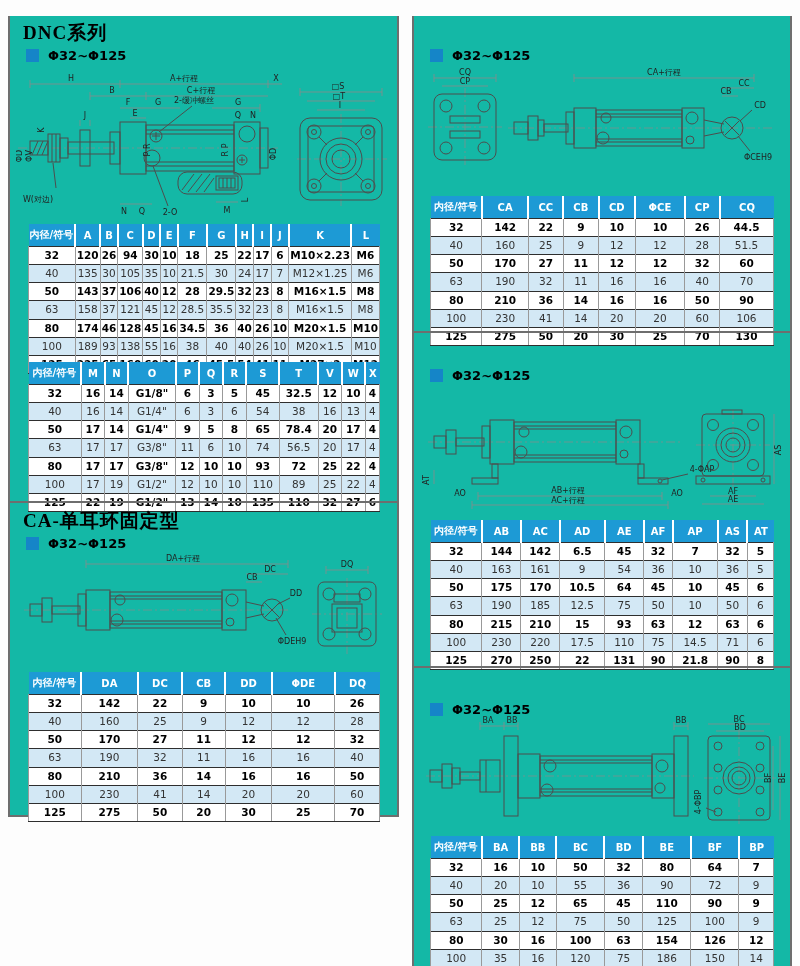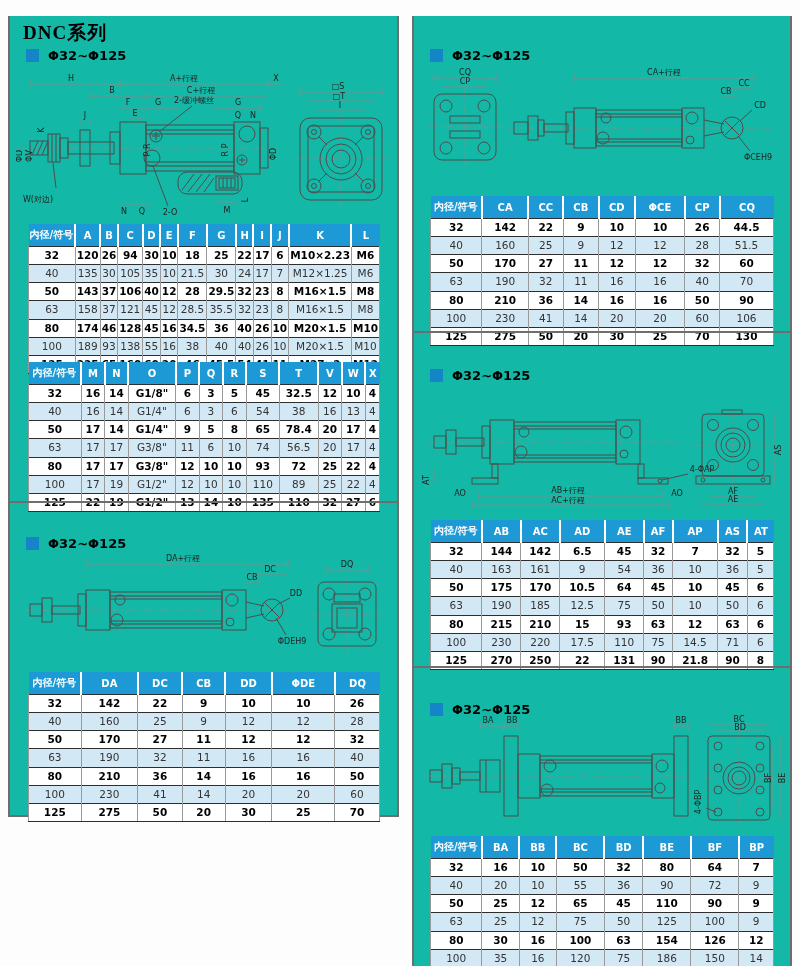--- a/index.html
+++ b/index.html
@@ -413,20 +413,21 @@
           <td>110</td>
           <td>32</td>
           <td>27</td>
           <td>6</td>
         </tr>
       </tbody>
     </table>
 
   <div class="divider" style="top:485px;"></div>
 
+  <div class="title" style="top:492px;">CA-单耳环固定型</div>
   <div class="range" style="top:520px;">
     <span class="sq"></span>
     <span>Φ32~Φ125</span>
   </div>
 
   <svg style="left:8px;top:536px;" width="372" height="114" viewBox="0 0 372 114">
     <g class="cl">
         <line x1="6" y1="58" x2="270" y2="58"></line>
         <line x1="329" y1="26" x2="329" y2="102"></line>
         <line x1="294" y1="62" x2="364" y2="62"></line>

